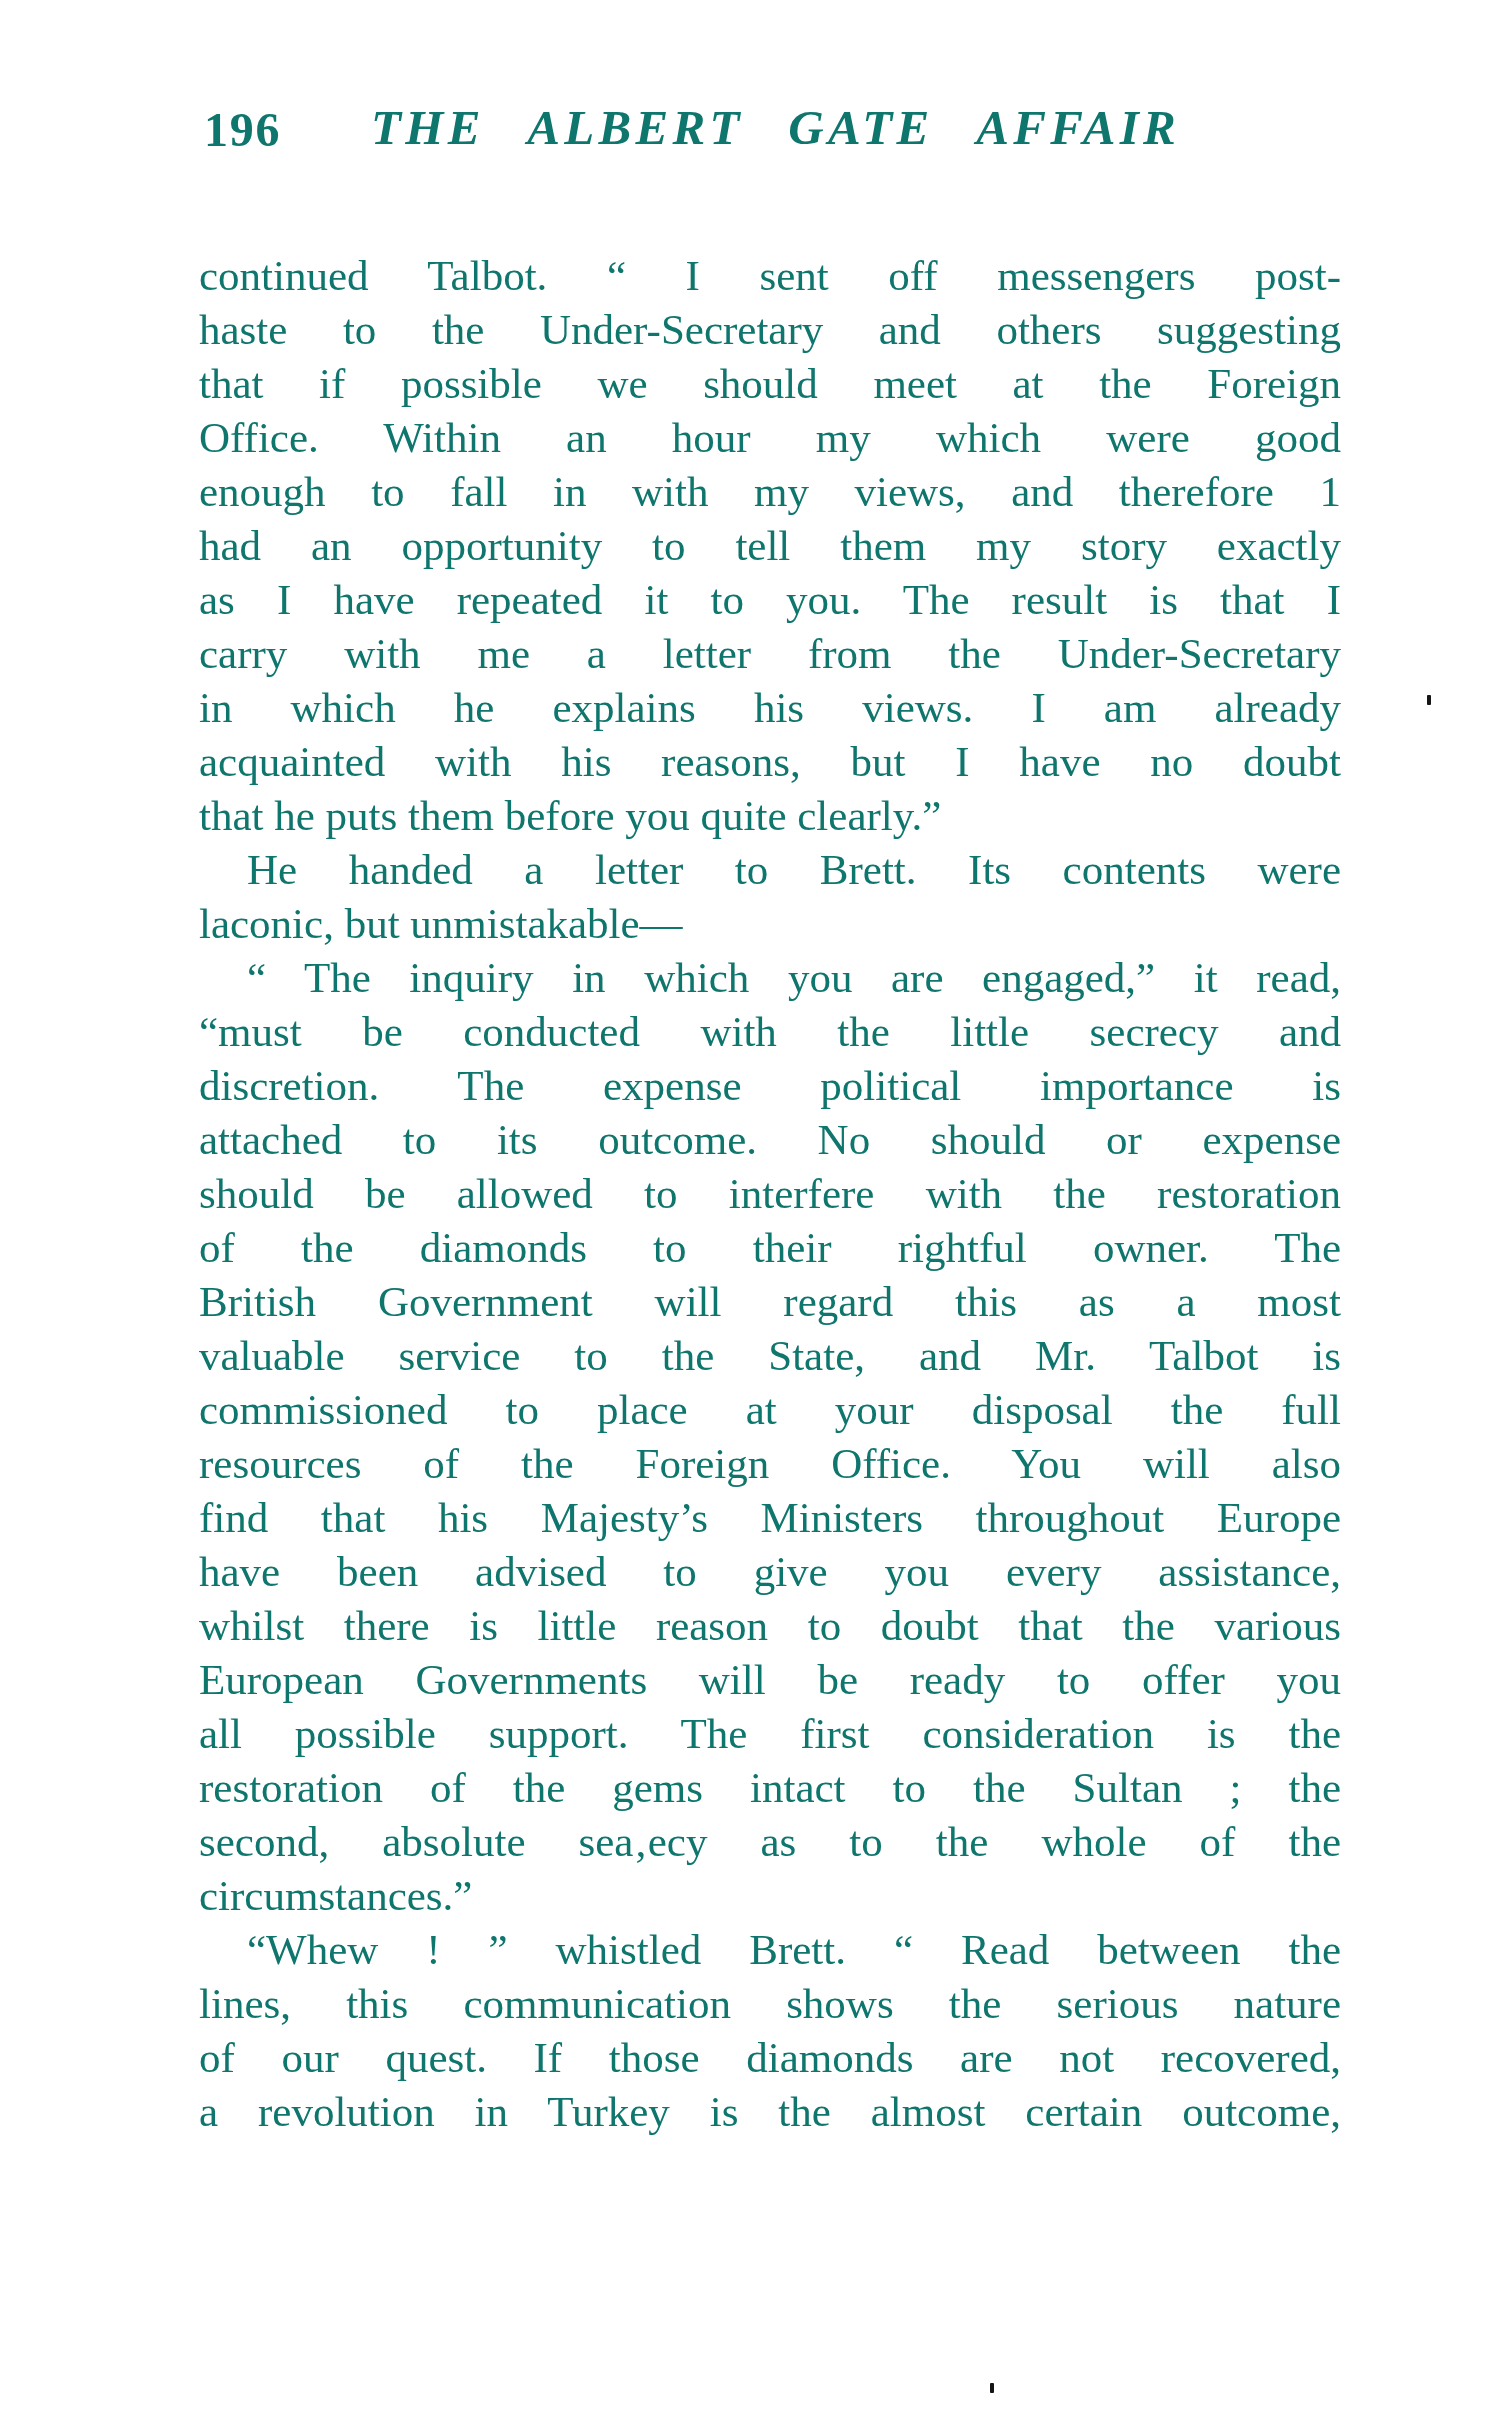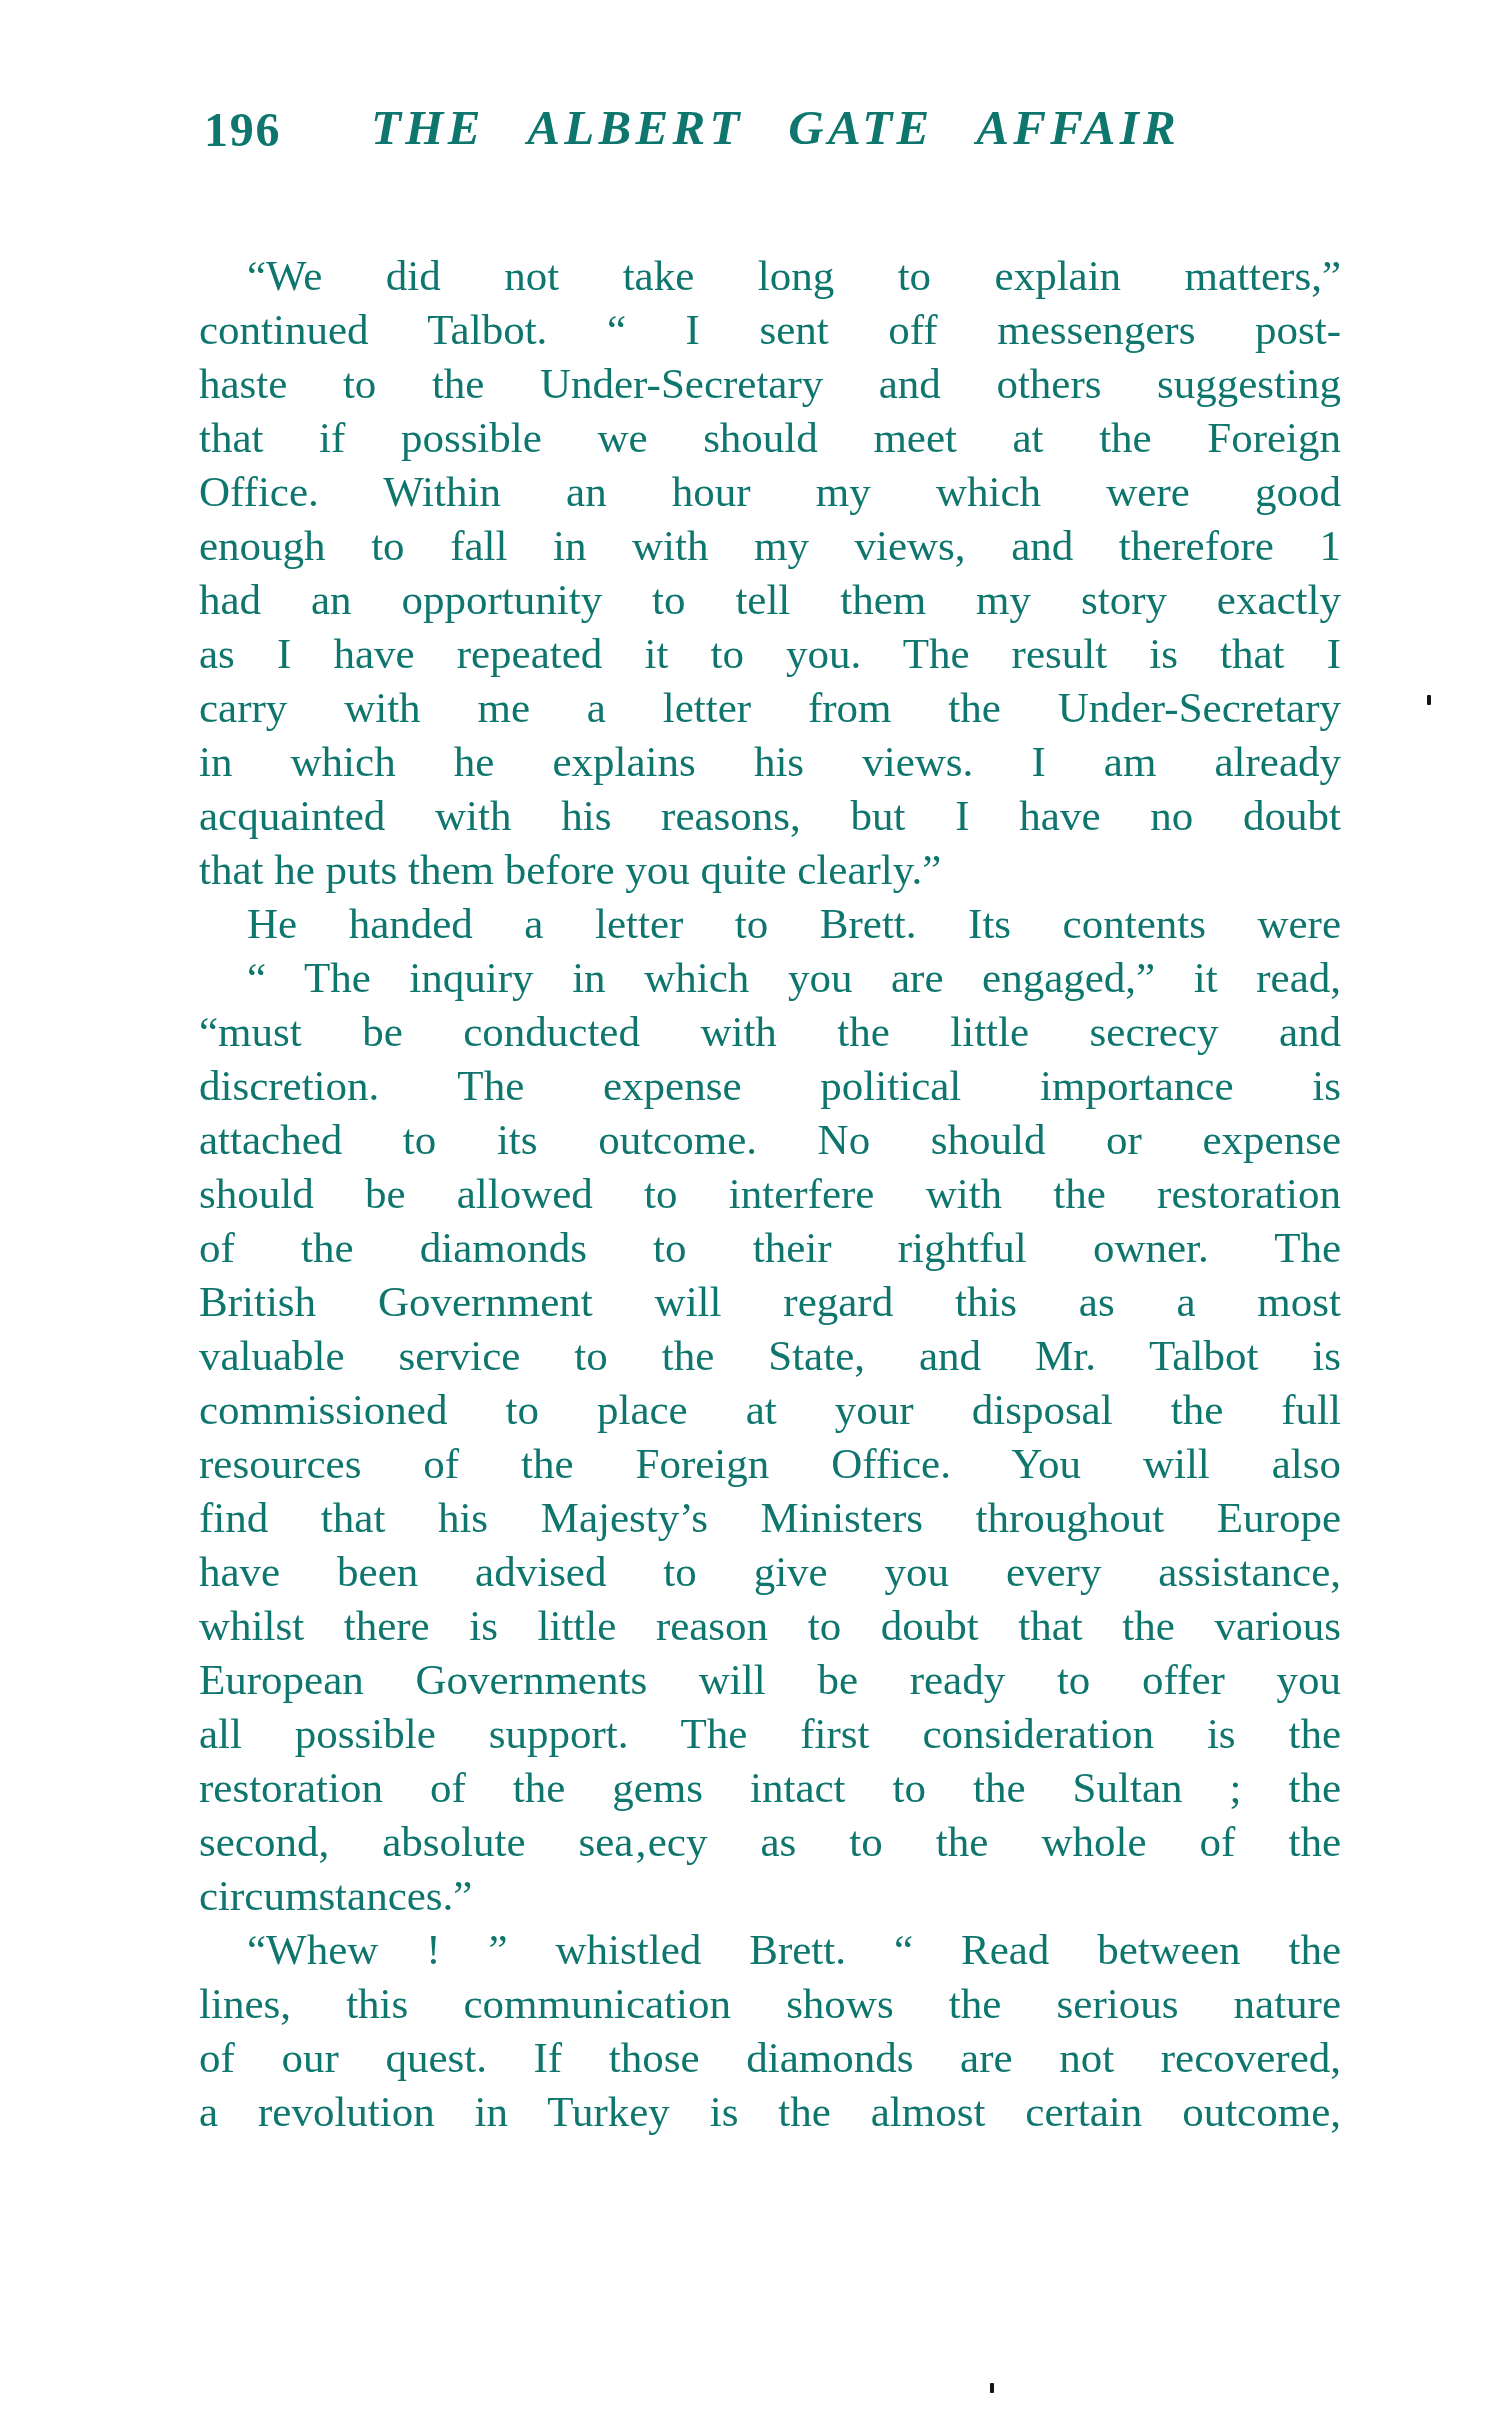--- a/index.html
+++ b/index.html
@@ -79,35 +79,35 @@
 
 <div class="page">
 
   <div class="header">
     <div class="page-number">196</div>
     <div class="running-title">THE ALBERT GATE AFFAIR</div>
   </div>
 
   <div class="body-text">
       <div>
-        <div class="line first">“We did not take long to explain matters,”</div>
         <div class="line">continued Talbot. “ I sent off messengers post-</div>
         <div class="line">haste to the Under-Secretary and others suggesting</div>
         <div class="line">that if possible we should meet at the Foreign</div>
         <div class="line">Office. Within an hour my which were good</div>
         <div class="line">enough to fall in with my views, and therefore 1</div>
         <div class="line">had an opportunity to tell them my story exactly</div>
         <div class="line">as I have repeated it to you. The result is that I</div>
         <div class="line">carry with me a letter from the Under-Secretary</div>
         <div class="line">in which he explains his views. I am already</div>
         <div class="line">acquainted with his reasons, but I have no doubt</div>
         <div class="line lastline">that he puts them before you quite clearly.”</div>
       </div>
       <div>
         <div class="line first">He handed a letter to Brett. Its contents were</div>
+        <div class="line lastline">laconic, but unmistakable—</div>
       </div>
       <div>
         <div class="line first">“ The inquiry in which you are engaged,” it read,</div>
         <div class="line">“must be conducted with the little secrecy and</div>
         <div class="line">discretion. The expense political importance is</div>
         <div class="line">attached to its outcome. No should or expense</div>
         <div class="line">should be allowed to interfere with the restoration</div>
         <div class="line">of the diamonds to their rightful owner. The</div>
         <div class="line">British Government will regard this as a most</div>
         <div class="line">valuable service to the State, and Mr. Talbot is</div>

